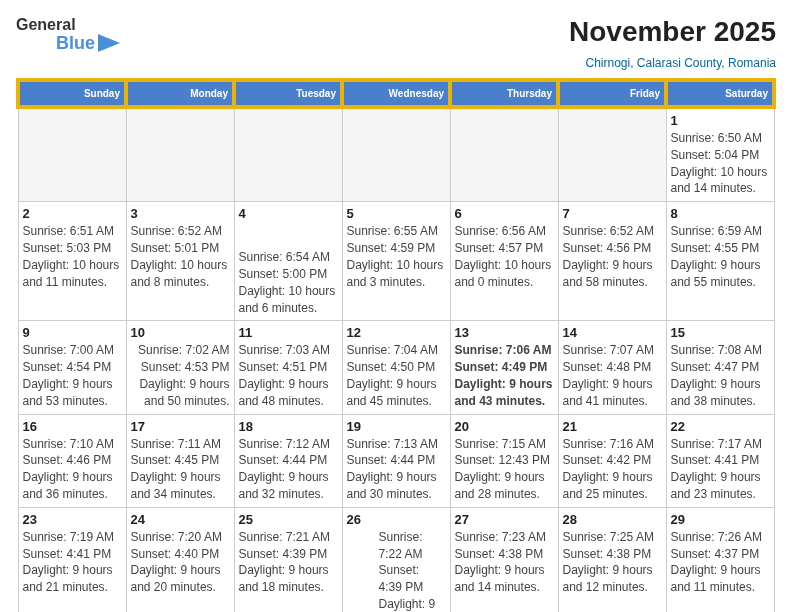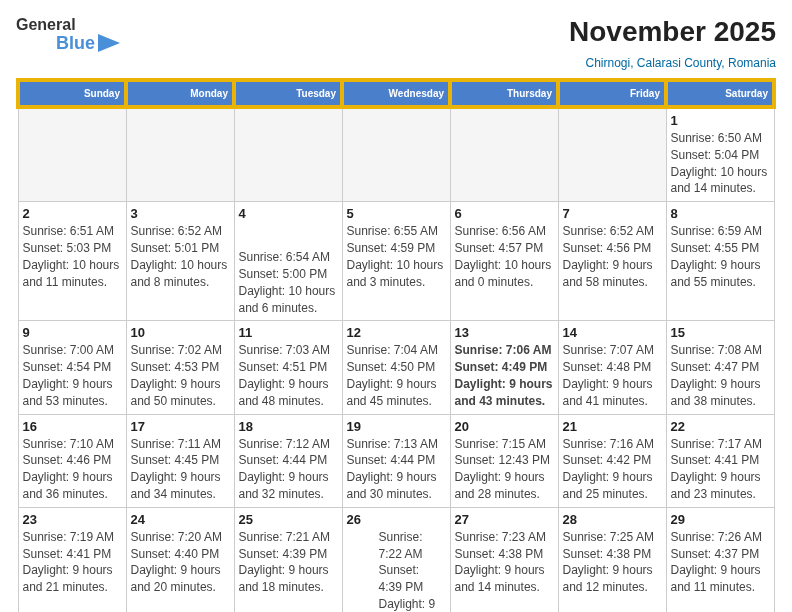--- a/index.html
+++ b/index.html
@@ -172,21 +172,21 @@
       </tr>
       <tr>
         <td>
           <div class="day-number">9</div>
           <div class="day-info" style="white-space: pre-line;">Sunrise: 7:00 AM
 Sunset: 4:54 PM
 Daylight: 9 hours and 53 minutes.</div>
         </td>
         <td>
           <div class="day-number">10</div>
-          <div class="day-info" style="white-space: pre-line;">Sunrise: 7:02 AM
+          <div class="day-info" style="white-space: pre-line; text-align: right;">Sunrise: 7:02 AM
 Sunset: 4:53 PM
 Daylight: 9 hours and 50 minutes.</div>
         </td>
         <td>
           <div class="day-number">11</div>
           <div class="day-info" style="white-space: pre-line;">Sunrise: 7:03 AM
 Sunset: 4:51 PM
 Daylight: 9 hours and 48 minutes.</div>
         </td>
         <td>

